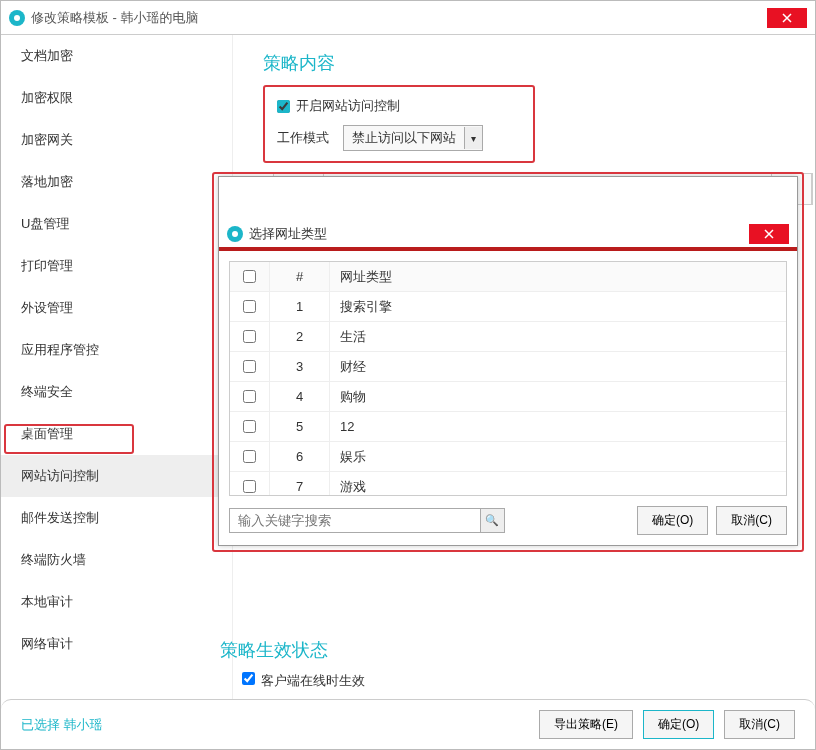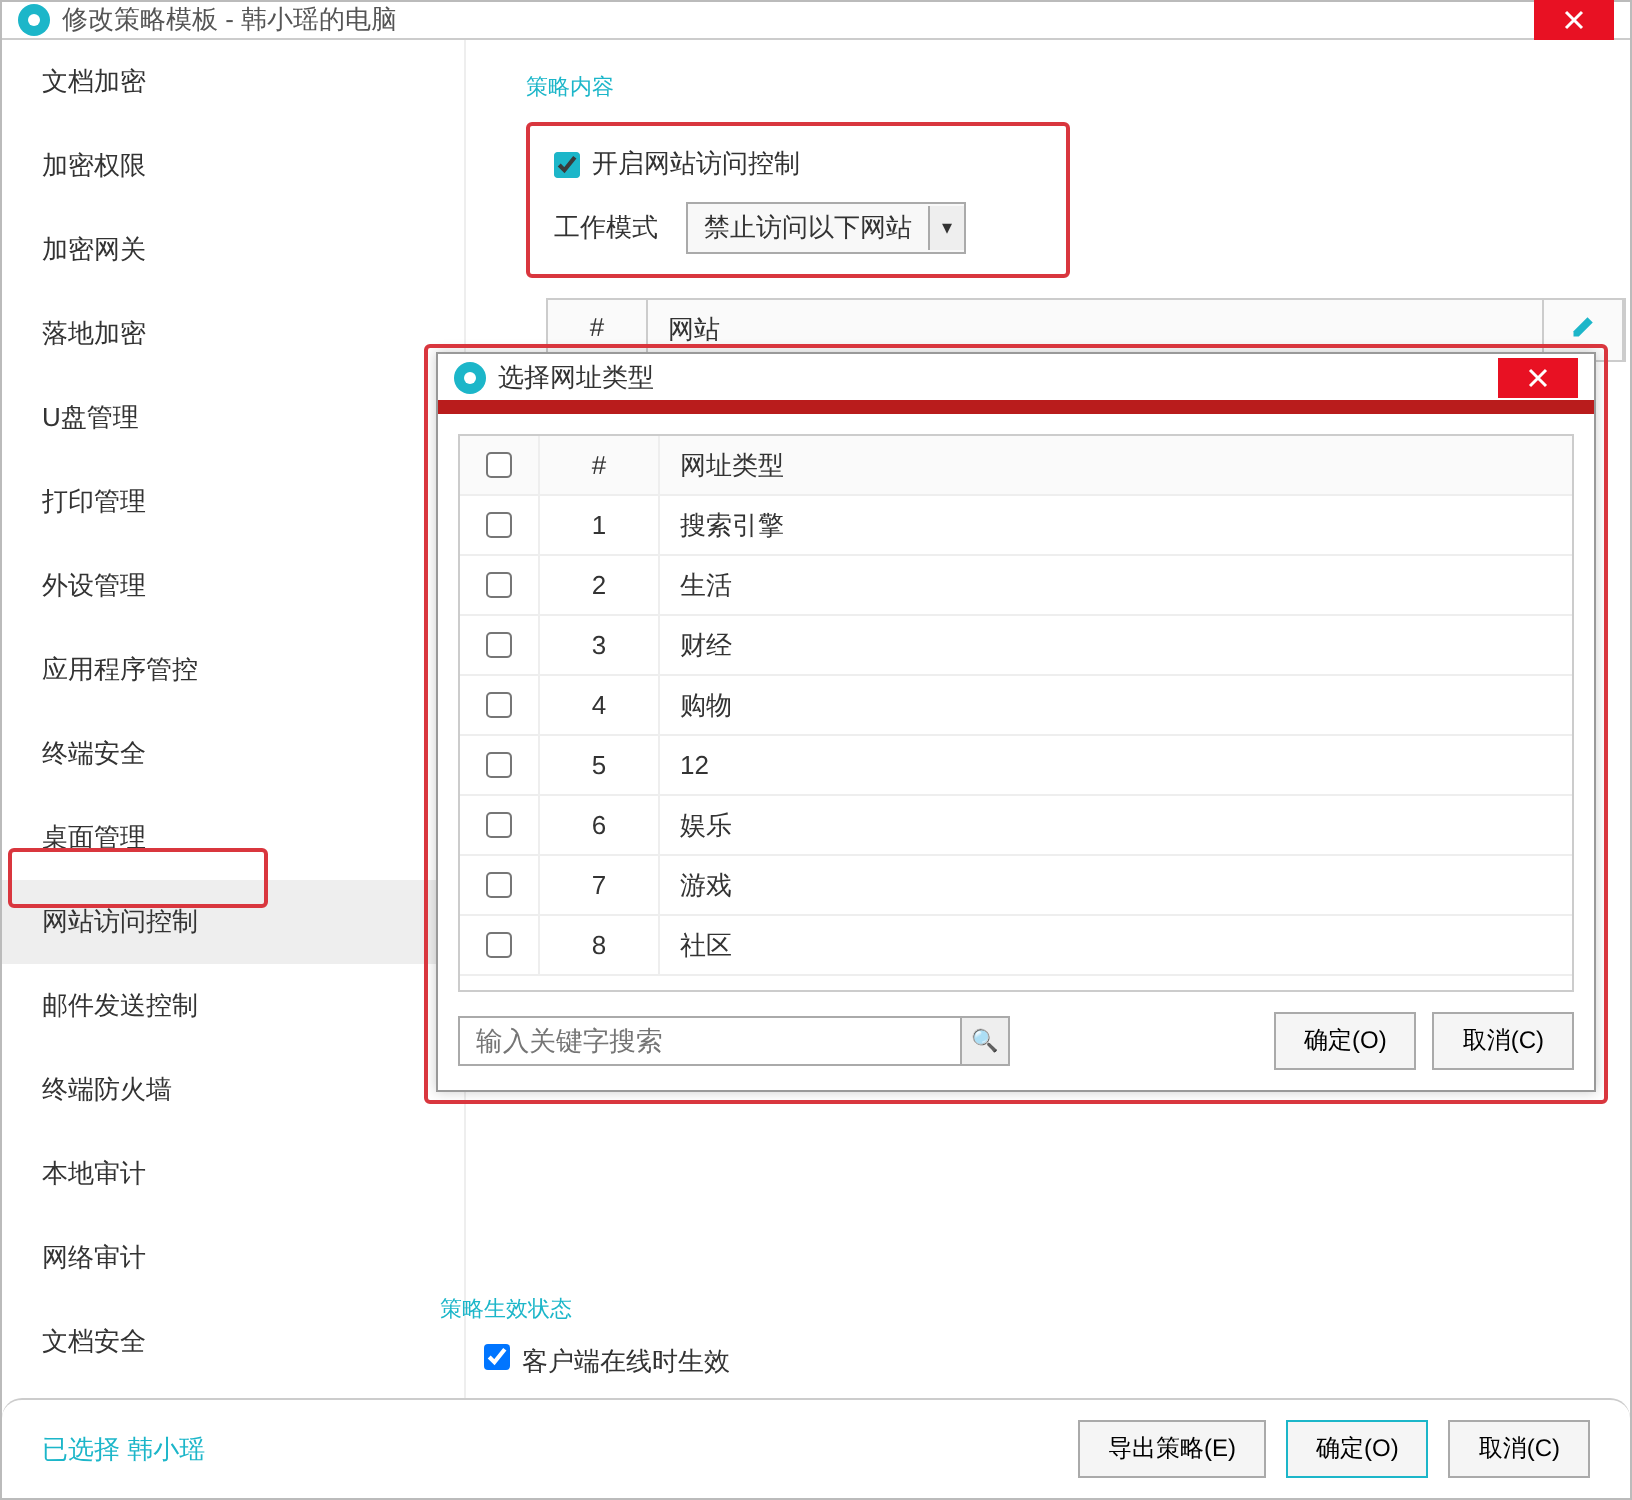--- a/index.html
+++ b/index.html
@@ -1,48 +1,48 @@
 <!DOCTYPE html>
 <html><head>
 <meta charset="utf-8">
 <style>
 * { box-sizing: border-box; margin: 0; padding: 0; }
 body { font-family: "Microsoft YaHei", sans-serif; font-size: 13px; color: #333; background: #fff; width: 816px; height: 750px; position: relative; overflow: hidden; }
 
 .window { width: 816px; height: 750px; border: 1px solid #bbb; display: flex; flex-direction: column; }
-.titlebar { height: 19px; background: #fff; border-bottom: 1px solid #ccc; display: flex; align-items: center; padding: 0 8px; }
+.titlebar { height: 34px; background: #fff; border-bottom: 1px solid #ccc; display: flex; align-items: center; padding: 0 8px; }
 .title-icon { width: 16px; height: 16px; border-radius: 50%; background: #1cb6c9; margin-right: 6px; position: relative; }
 .title-icon::after { content: ''; position: absolute; width: 6px; height: 6px; background: #fff; border-radius: 50%; top: 5px; left: 5px; }
 .titlebar-text { flex: 1; color: #555; }
 .titlebar-close { width: 40px; height: 20px; background: #e81123; color: #fff; display: flex; align-items: center; justify-content: center; cursor: pointer; }
 
 .body { flex: 1; display: flex; overflow: hidden; }
 .sidebar { width: 232px; border-right: 1px solid #eee; overflow-y: auto; }
 .sidebar-item { padding: 12px 20px; cursor: pointer; color: #333; }
 .sidebar-item.active { background: #eee; }
 .sidebar-highlight { position: absolute; border: 2px solid #d9363e; border-radius: 3px; pointer-events: none; }
 
 .main { flex: 1; padding: 16px 30px; position: relative; overflow: hidden; }
-.section-title { color: #1cb6c9; font-size: 11px; margin-bottom: 10px; }
+.section-title { color: #1cb6c9; font-size: 18px; margin-bottom: 10px; }
 .content-box { border: 2px solid #d9363e; border-radius: 3px; padding: 10px 12px; width: 272px; margin-bottom: 10px; }
 .checkbox-row { display: flex; align-items: center; gap: 6px; margin-bottom: 10px; }
 .checkbox-row input { accent-color: #1cb6c9; }
 .mode-row { display: flex; align-items: center; gap: 14px; }
 .mode-select { display: flex; align-items: center; border: 1px solid #aaa; background: #f8f8f8; }
 .mode-select-text { padding: 3px 8px; min-width: 110px; }
 .mode-select-btn { width: 18px; height: 22px; border-left: 1px solid #aaa; background: #eee; display: flex; align-items: center; justify-content: center; font-size: 10px; cursor: pointer; }
 
 .url-table-head { display: flex; border: 1px solid #ccc; background: #fafafa; width: 540px; margin-left: 10px; }
 .url-th { padding: 6px 10px; border-right: 1px solid #ccc; }
 .url-th-hash { width: 50px; text-align: center; }
 .url-th-site { flex: 1; }
 .url-th-edit { width: 40px; text-align: center; color: #1cb6c9; cursor: pointer; }
 
 .modal { position: absolute; left: 218px; top: 176px; width: 580px; height: 370px; border: 1px solid #999; background: #fff; display: flex; flex-direction: column; box-shadow: 0 0 6px rgba(0,0,0,0.2); }
-.modal-title { height: 30px; display: flex; align-items: center; padding: 0 8px; border-bottom: 7px solid #b91c1c; }
+.modal-title { height: 30px; display: flex; align-items: center; padding: 0 8px; border-bottom: 4px solid #b91c1c; margin-top: 44px; }
 .modal-close { width: 40px; height: 20px; background: #e81123; color: #fff; display: flex; align-items: center; justify-content: center; cursor: pointer; }
 .modal-body { flex: 1; padding: 10px; display: flex; flex-direction: column; overflow: hidden; }
 .type-table { flex: 1; border: 1px solid #ccc; overflow-y: scroll; overflow-x: hidden; }
 .type-row { display: flex; border-bottom: 1px solid #eee; height: 30px; align-items: center; }
 .type-row.header { background: #fafafa; font-weight: normal; }
 .type-cell-cb { width: 40px; text-align: center; border-right: 1px solid #eee; height: 100%; display: flex; align-items: center; justify-content: center; }
 .type-cell-num { width: 60px; text-align: center; border-right: 1px solid #eee; height: 100%; display: flex; align-items: center; justify-content: center; }
 .type-cell-name { flex: 1; padding: 0 10px; height: 100%; display: flex; align-items: center; }
 .modal-footer { display: flex; align-items: center; gap: 8px; padding-top: 10px; }
 .search-box { display: flex; border: 1px solid #aaa; }
@@ -84,21 +84,20 @@
       <div class="sidebar-item">打印管理</div>
       <div class="sidebar-item">外设管理</div>
       <div class="sidebar-item">应用程序管控</div>
       <div class="sidebar-item">终端安全</div>
       <div class="sidebar-item">桌面管理</div>
       <div class="sidebar-item active">网站访问控制</div>
       <div class="sidebar-item">邮件发送控制</div>
       <div class="sidebar-item">终端防火墙</div>
       <div class="sidebar-item">本地审计</div>
       <div class="sidebar-item">网络审计</div>
-      <div class="sidebar-item">文档安全</div>
 
     </div>
 
     <div class="main">
       <div class="section-title">策略内容</div>
       <div class="content-box">
         <div class="checkbox-row">
           <input type="checkbox" checked="" style="">
           <span>开启网站访问控制</span>
         </div>

